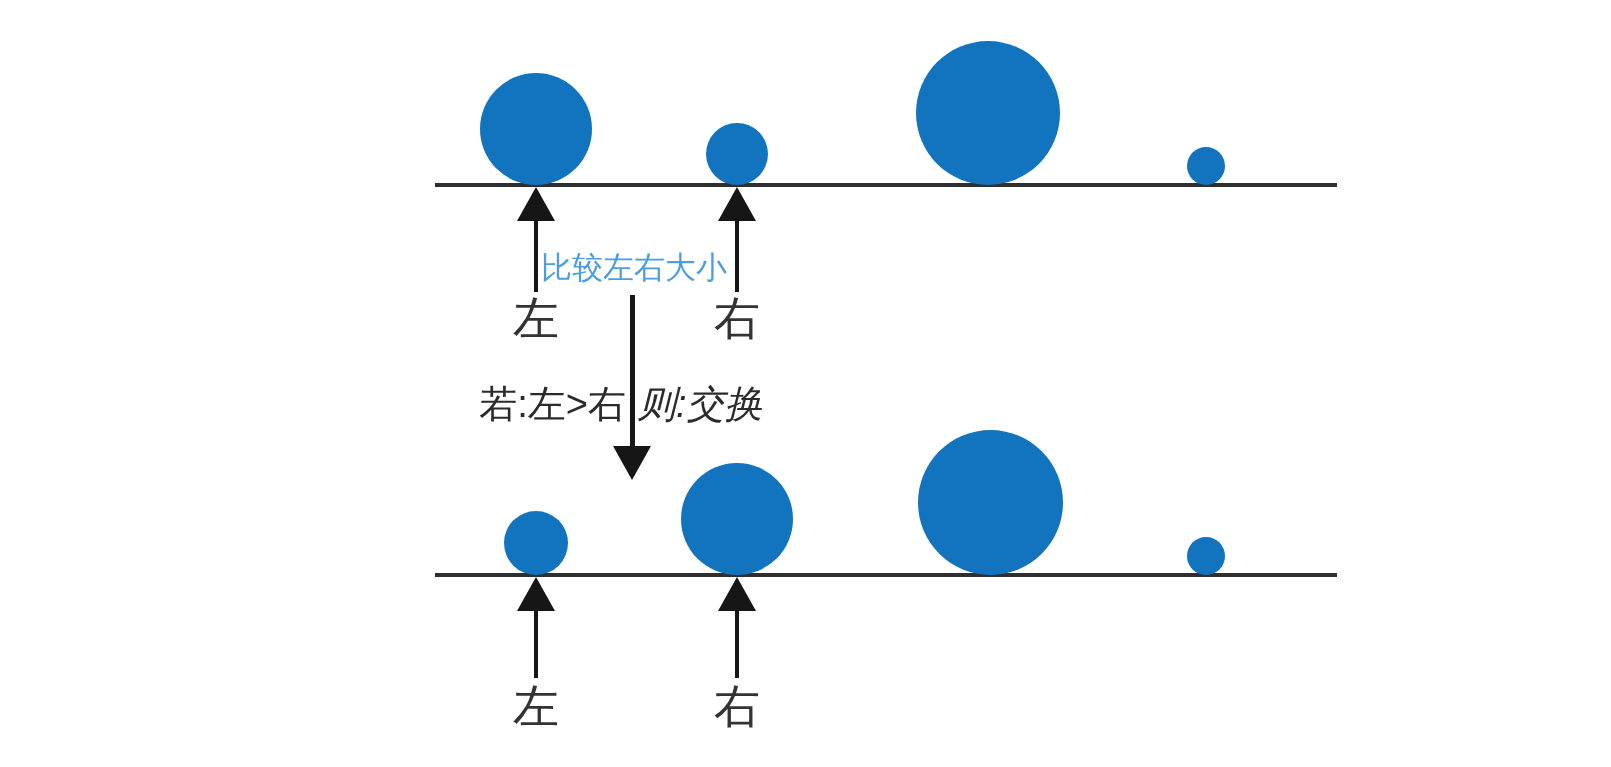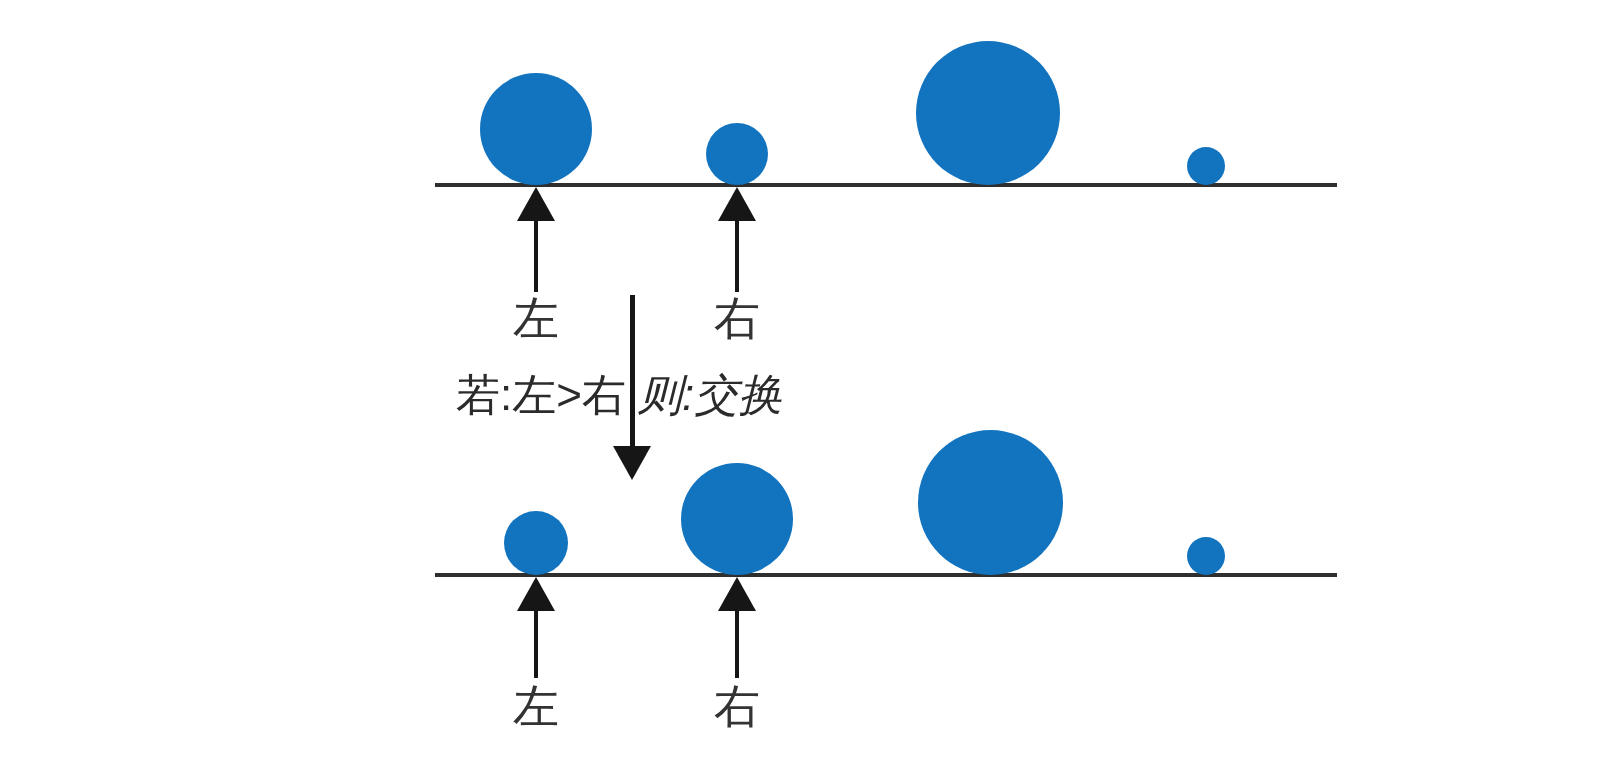--- a/index.html
+++ b/index.html
@@ -76,22 +76,22 @@
   .down-shaft {
     position: absolute;
     left: 630px;
     top: 295px;
     height: 156px;
     width: 5px;
     background: var(--arrow, #161616);
   }
   .cond {
     position: absolute;
-    top: 369px;
-    font-size: 44px;
+    top: 382px;
+    font-size: 38px;
     line-height: 1.2;
     white-space: nowrap;
     color: var(--condition-text, #2b2b2b);
   }
   .cond-left { right: 985px; }
   .cond-right { left: 638px; font-style: italic; }
 </style>
 </head>
 <body>
 
@@ -104,20 +104,21 @@
       <div class="bubble" style="width: 144px; height: 144px; left: 916px; top: 41px;"></div>
       <div class="bubble" style="width: 38px; height: 38px; left: 1187px; top: 147px;"></div>
       <div class="arrowhead-up" style="left: 517px; top: 187px;"></div>
       <div class="shaft" style="left: 534px; top: 215px; height: 77px;"></div>
       <div class="pointer-label" style="left: 491px; top: 296px;">左</div>
       <div class="arrowhead-up" style="left: 718px; top: 187px;"></div>
       <div class="shaft" style="left: 735px; top: 215px; height: 77px;"></div>
       <div class="pointer-label" style="left: 692px; top: 296px;">右</div>
     </div>
 
+  <div class="compare-label">比较左右大小</div>
 
   <div class="down-shaft"></div>
   <div class="arrowhead-down"></div>
 
   <div class="cond cond-left">若:左&gt;右</div>
   <div class="cond cond-right">则:交换</div>
 
   <div>
     <div class="baseline bottom"></div>
   <div class="bubble" style="width: 64px; height: 64px; left: 504px; top: 511px;"></div>

